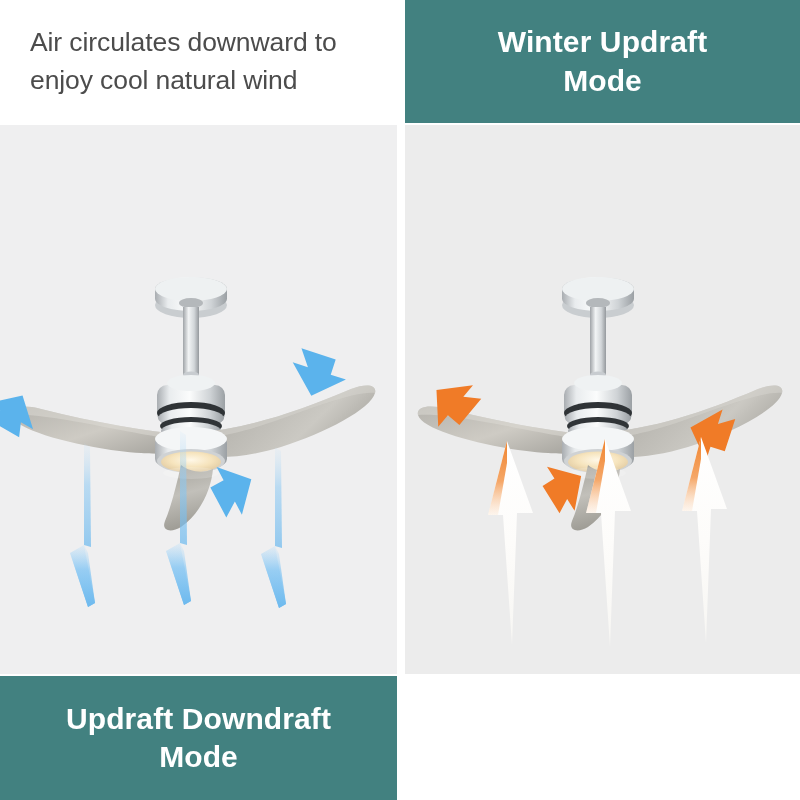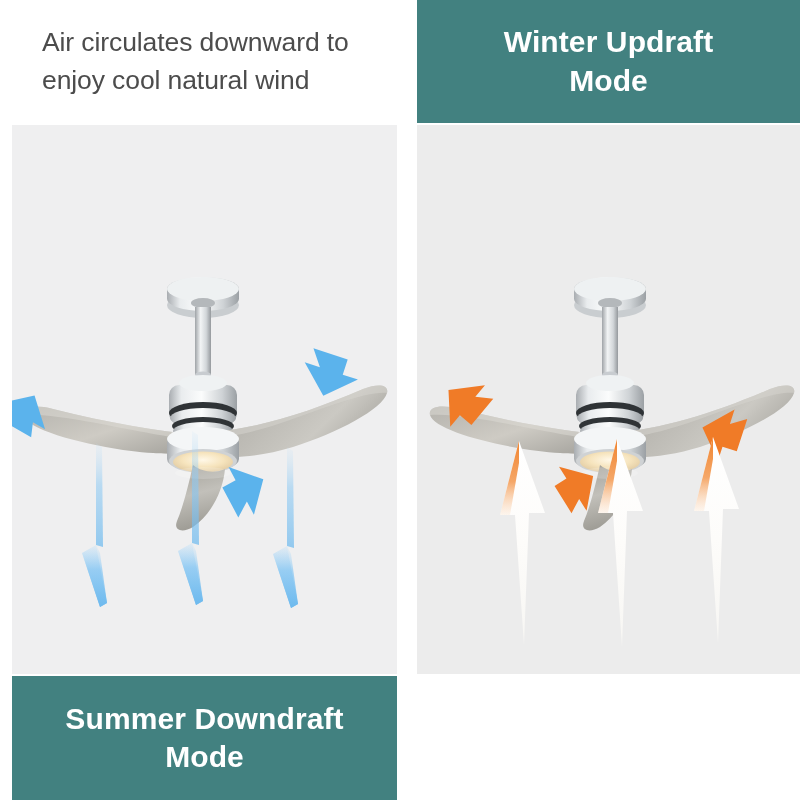--- a/index.html
+++ b/index.html
@@ -19,21 +19,21 @@
     position: relative;
     width: 800px;
     height: 800px;
     background: #ffffff;
     display: grid;
     grid-template-columns: 397px 8px 395px;
     grid-template-rows: 123px 2px 549px 2px 124px;
   }
 
   
-  .cell { position: relative; overflow: hidden; margin-left: 12px; }
+  .cell { position: relative; overflow: hidden; }
 
   .caption-cell {
     background: #ffffff;
     display: flex;
     align-items: center;
     padding: 0 0 0 30px;
     box-sizing: border-box;
   }
   .caption-text {
     color: #4c4c4c;
@@ -325,20 +325,20 @@
         <path d="M236 22 L217 96 L227 96 L236 44 Z" fill="url(#flowUpEdge)"></path>
       </g>
     </svg>
   </div>
 
   <div class="cell gutter-h"></div>
   <div class="cell gutter-v"></div>
   <div class="cell gutter-h"></div>
 
   <div class="cell mode-cell" style="background:#428180">
-    <div class="mode-text">Summer Downdraft
+    <div class="mode-text">Updraft Downdraft
 Mode</div>
   </div>
 
   <div class="cell gutter-v"></div>
 
 
 </div>
 
 </body></html>

